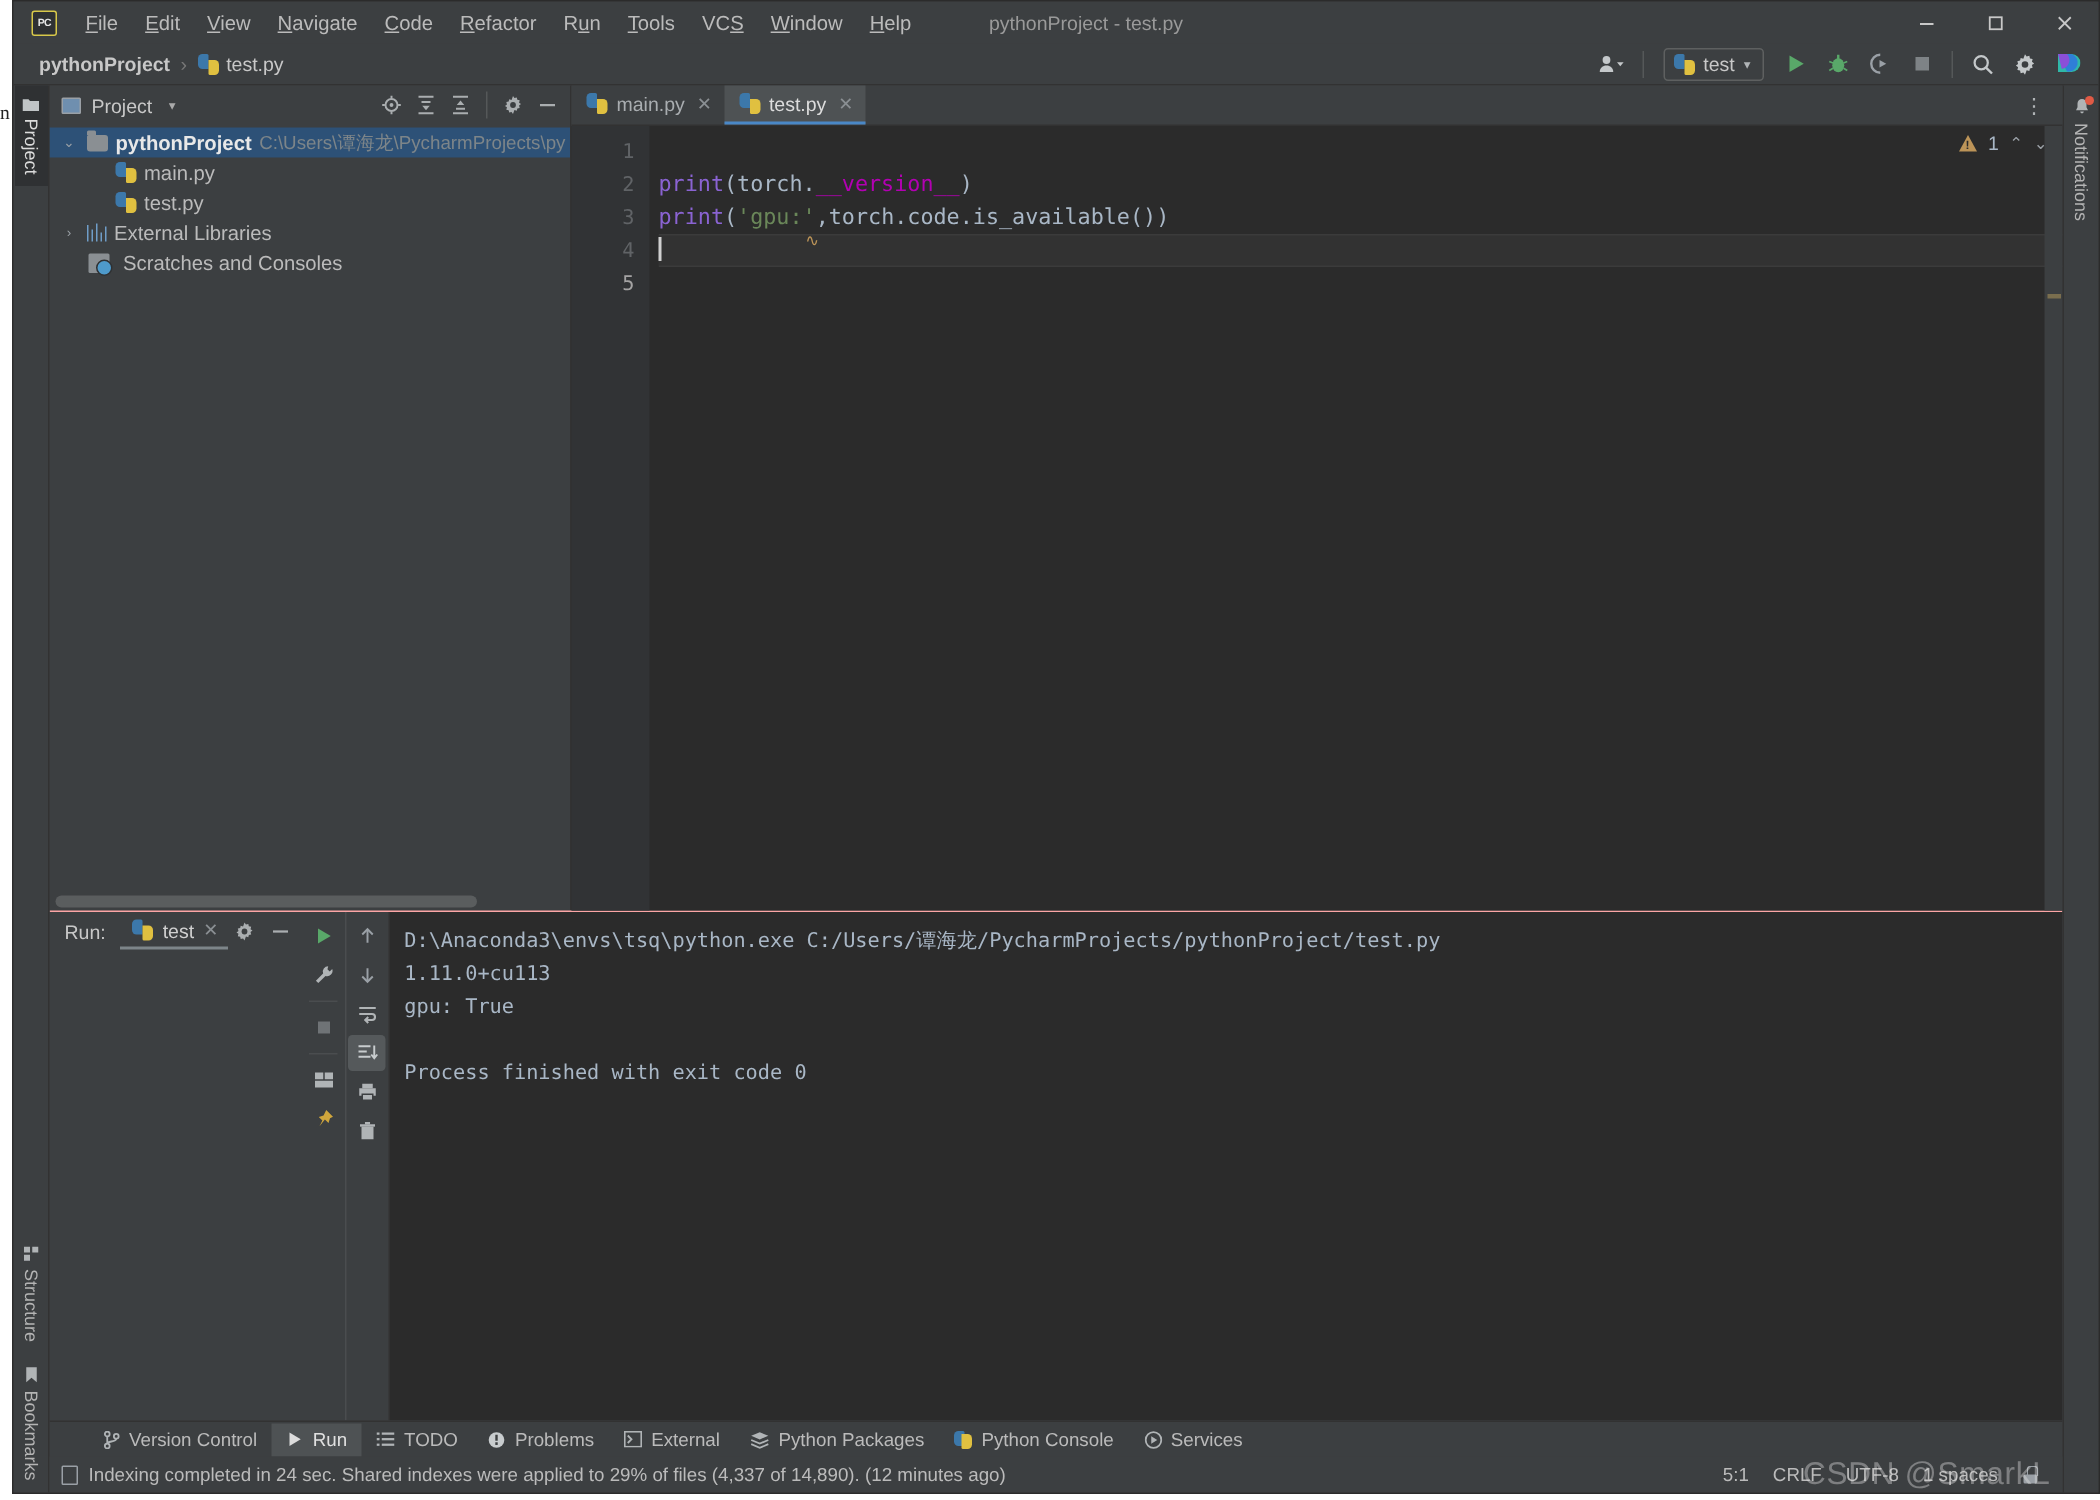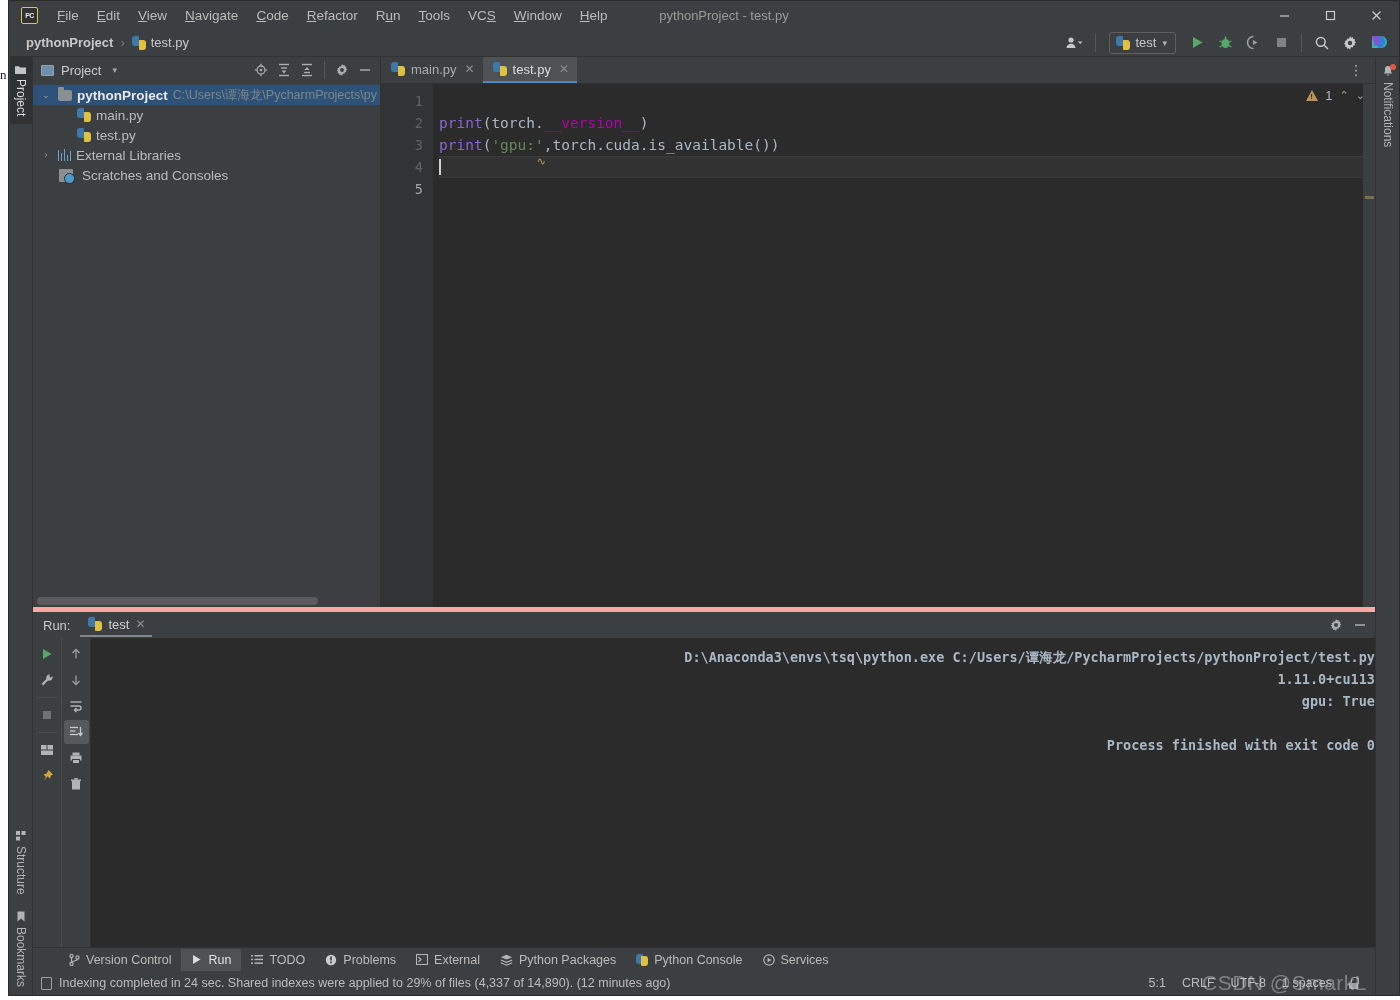--- a/index.html
+++ b/index.html
@@ -308,23 +308,22 @@
     width: 12px; background: #3c3f41;
   }
   .marker-tick {
     position: absolute; right: 1px; top: 112px;
     width: 9px; height: 3px; background: #7a6e4e;
   }
 
   
   .run-pane {
     height: 340px; background: #3c3f41; flex: none;
-    display: flex; flex-direction: column;
-    border-top: 5px solid #fca5a5;
-    text-align: right;
+    display: flex; 
+    border-top: 1px solid #fca5a5;
   }
   .run-header {
     height: 26px; display: flex; align-items: center;
     padding: 0 4px 0 10px; flex: none;
   }
   .run-label { color: #c8c8c8; font-size: 13px; margin-right: 10px; }
   .run-tab {
     display: flex; align-items: center; gap: 6px;
     padding: 3px 6px 3px 8px; color: #d0d0d0; font-size: 13px;
     border-bottom: 2px solid #7d8589;
@@ -348,21 +347,20 @@
     color: #a9adb0; border-radius: 3px;
   }
   .rt-btn.active { background: #55595b; }
   .rt-div { width: 19px; height: 1px; background: #4a4d4f; margin: 3px 0; }
 
   .console {
     flex: 1; background: #2b2b2b; padding: 8px 0 0 10px;
     font-family: "DejaVu Sans Mono", monospace;
     font-size: 13.5px; color: #a9b7c6; min-width: 0;
     overflow: hidden;
-    font-weight: bold;
   }
   .console .cline { height: 22px; line-height: 22px; white-space: pre; }
 
   
   .bottombar {
     height: 24px; background: #3c3f41; display: flex; align-items: center;
     flex: none; border-top: 1px solid #323232; padding-left: 26px;
   }
   .btab {
     display: flex; align-items: center; gap: 6px;
@@ -676,21 +674,21 @@
               <div class="ln">1</div>
               <div class="ln">2</div>
               <div class="ln">3</div>
               <div class="ln">4</div>
               <div class="ln cur">5</div>
             </div>
 
             <div class="code">
               <div class="cl"></div>
               <div class="cl"><span class="fn">print</span><span class="punct">(torch.</span><span class="dunder">__version__</span><span class="punct">)</span></div>
-              <div class="cl"><span class="fn">print</span><span class="punct">(</span><span class="str">'gpu:'</span><span class="squig"></span><span class="punct">,torch.cuda.is_available())</span></div>
+              <div class="cl"><span class="fn">print</span><span class="punct">(</span><span class="str">'gpu:'</span><span class="squig"></span><span class="punct">,torch.code.is_available())</span></div>
               <div class="cl cur"><span class="caret-bar"></span></div>
             </div>
 
             <div class="insp-widget">
               <span class="warn-tri"></span>
               <span>1</span>
               <span class="ch">⌃</span>
               <span class="ch">⌄</span>
             </div>
 

